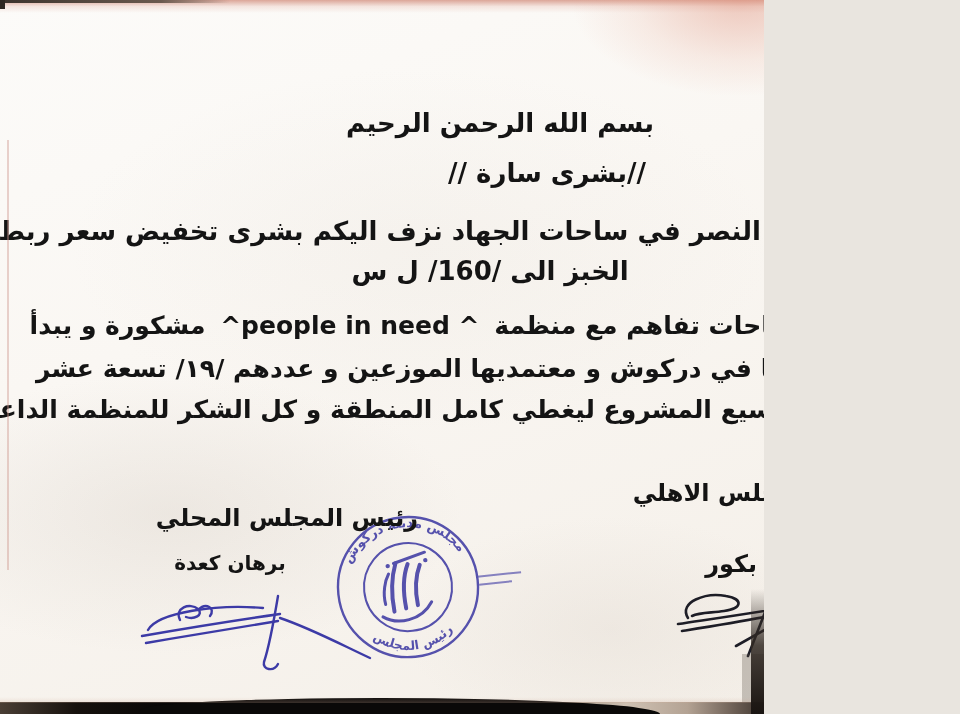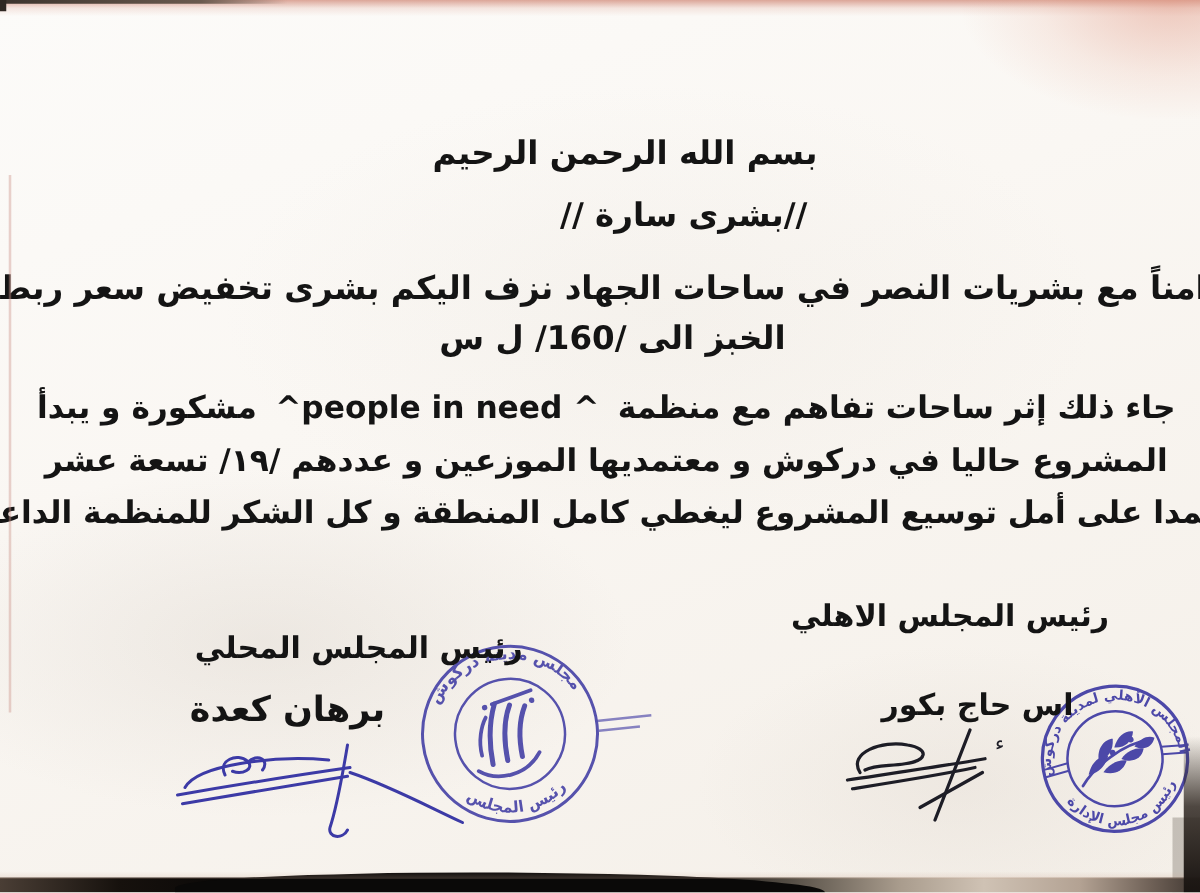--- a/index.html
+++ b/index.html
@@ -1,18 +1,18 @@
 <!DOCTYPE html>
 <html lang="ar" style="--text-ink: #141414; --stamp-ink: #403ca4; --signature-left-ink: #3c3aa6; --signature-right-ink: #1d1d26;"><head>
 <meta charset="utf-8">
 <style>
   html,body{margin:0;padding:0;}
   body{width:960px;height:714px;overflow:hidden;background:#e9e5df;}
   .page{
-    position:relative;width:960px;height:714px;overflow:hidden;
+    position:relative;width:764px;height:714px;overflow:hidden;
     font-family:"DejaVu Sans",sans-serif;
     background:
       radial-gradient(420px 200px at 22% 72%, rgba(205,196,186,.28), transparent 70%),
       radial-gradient(500px 260px at 55% 35%, rgba(222,216,206,.18), transparent 70%),
       radial-gradient(300px 160px at 80% 88%, rgba(210,200,190,.22), transparent 70%),
       linear-gradient(160deg,#fcfbf9 0%, #faf7f3 40%, #f4efe8 100%);
   }
   .tline{
     position:absolute;white-space:nowrap;direction:rtl;font-weight:bold;
     color:var(--text-ink,#141414);transform:translateX(-50%);z-index:5;
@@ -22,21 +22,21 @@
   .headline {left:547px;top:158px;font-size:26px;}
   .p1l1     {left:488px;top:216px;font-size:26px;}
   .p1l2     {left:490px;top:256px;font-size:26px;}
   .p2l1     {left:485px;top:311px;font-size:25px;}
   .p2l2     {left:485px;top:354px;font-size:25px;}
   .p2l3     {left:485px;top:395px;font-size:25px;}
   .latin-seg{direction:ltr;unicode-bidi:isolate;margin:0 6px;}
   .sig-title-right{left:760px;top:479px;font-size:24px;z-index:6;}
   .sig-name-right {left:782px;top:550px;font-size:24px;z-index:7;}
   .sig-title-left {left:287px;top:504px;font-size:24px;z-index:7;}
-  .sig-name-left  {left:230px;top:551px;font-size:28px;z-index:7;}
+  .sig-name-left  {left:230px;top:551px;font-size:20px;z-index:7;}
   .stamp{position:absolute;z-index:3;}
   .stamp-left {left:332px;top:508px;transform:rotate(-6deg);opacity:.88;color:var(--stamp-ink,#403ca4);}
   .stamp-right{left:829px;top:544px;transform:rotate(-10deg);opacity:.93;color:var(--stamp-ink,#403ca4);}
   .sig{position:absolute;z-index:4;}
   .sig-right{left:648px;top:576px;color:var(--signature-right-ink,#1d1d26);}
   .sig-left {left:128px;top:592px;color:var(--signature-left-ink,#3c3aa6);}
   
   .art{position:absolute;pointer-events:none;}
   .edge-top{top:0;left:0;width:100%;height:13px;z-index:8;
     background:linear-gradient(to bottom, rgba(206,130,112,.7), rgba(228,184,172,.32) 50%, rgba(250,244,240,0) 100%);}

